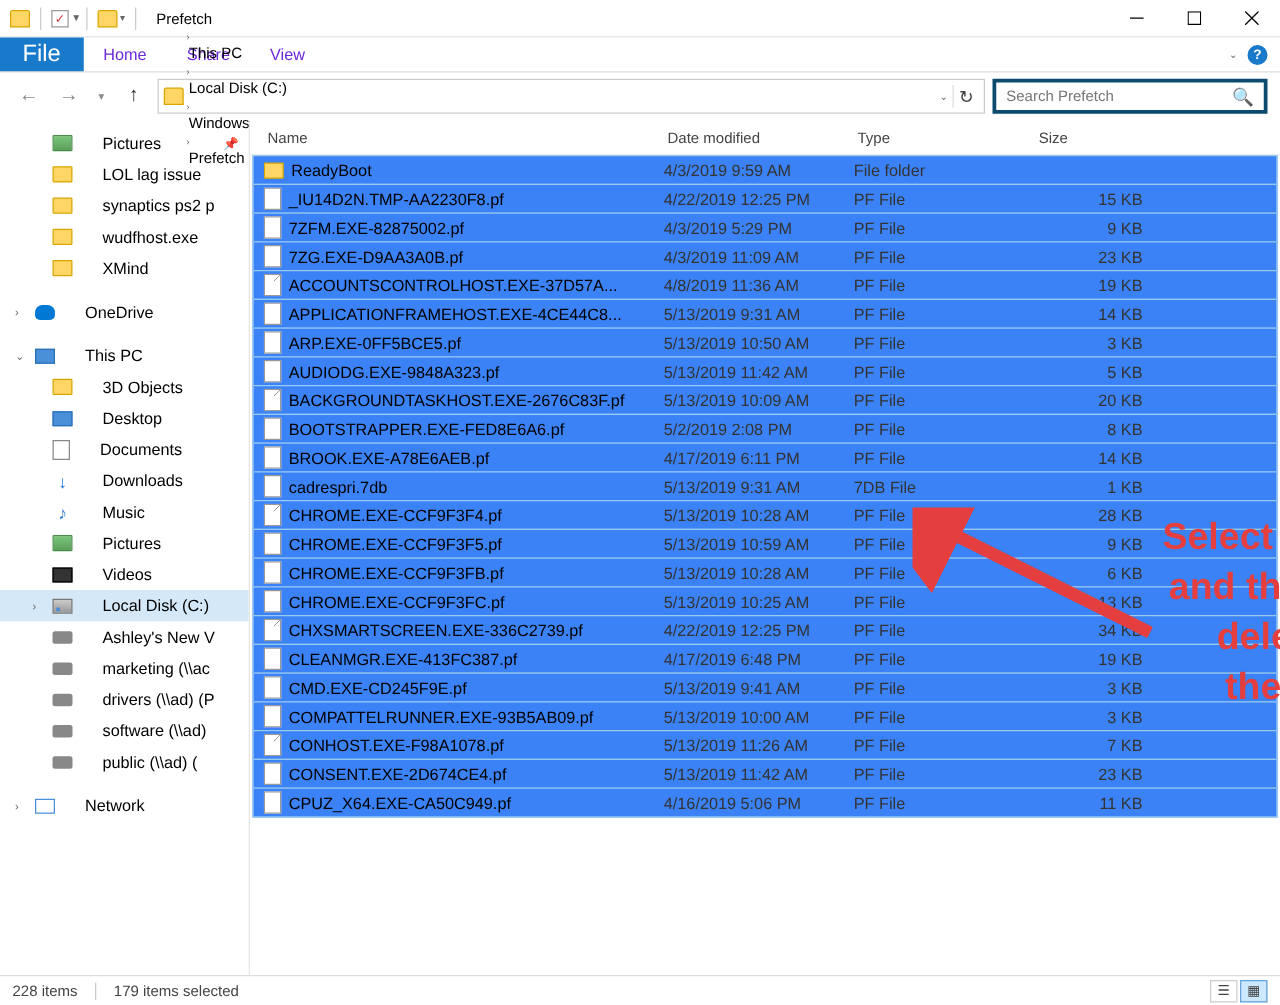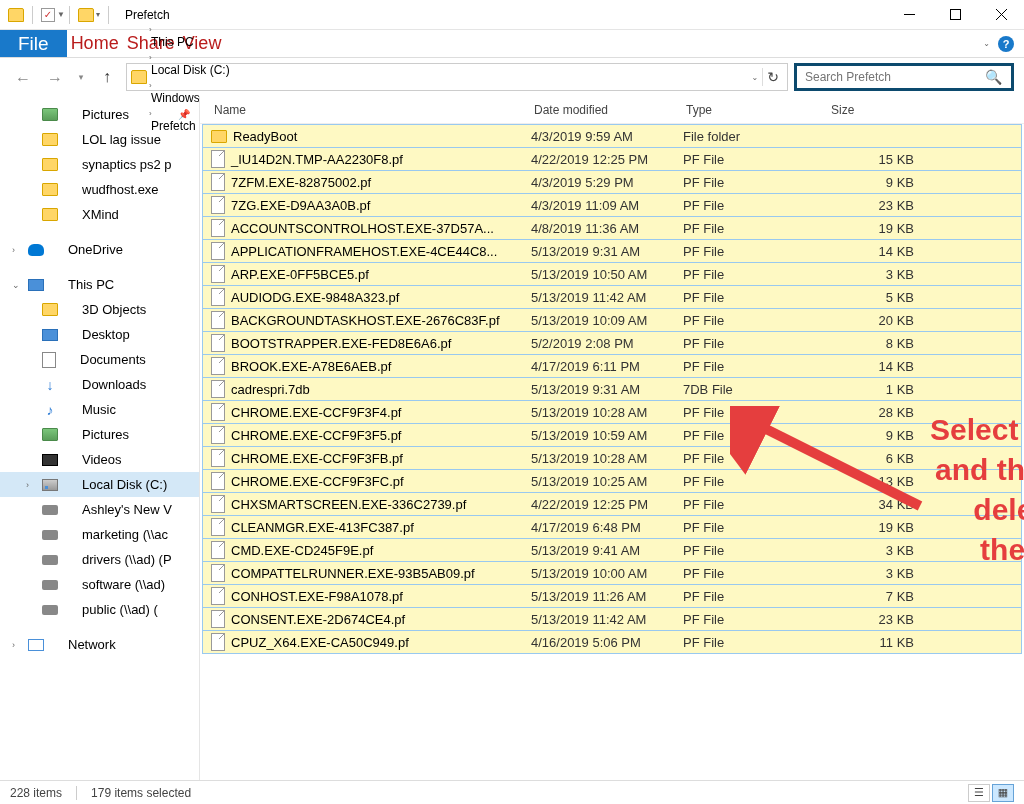--- a/index.html
+++ b/index.html
@@ -13,21 +13,21 @@
 .checkbox-icon { width: 14px; height: 14px; border: 1px solid #999; display: inline-flex; align-items: center; justify-content: center; color: #cc3030; font-size: 10px; }
 .chev-down { font-size: 8px; color: #666; }
 .titlebar .title { margin-left: 10px; font-size: 12px; }
 .winbtns { margin-left: auto; display: flex; }
 .winbtn { width: 46px; height: 30px; display: flex; align-items: center; justify-content: center; }
 .winbtn svg { stroke: #000; stroke-width: 1; fill: none; }
 
 
 .ribbonbar { height: 28px; display: flex; align-items: stretch; border-bottom: 1px solid #ddd; }
 .file-tab { background: #1979ca; color: #fff; padding: 0 18px; display: flex; align-items: center; font-size: 19px; }
-.rtab { padding: 0 4px; display: flex; align-items: center; color: #b91c1c; font-size: 18px; }
+.rtab { padding: 0 16px; display: flex; align-items: center; color: #6d28d9; font-size: 13px; }
 .ribbon-right { margin-left: auto; display: flex; align-items: center; padding-right: 10px; gap: 8px; }
 .help-icon { width: 16px; height: 16px; border-radius: 50%; background: #1979ca; color: #fff; display: flex; align-items: center; justify-content: center; font-size: 11px; font-weight: bold; }
 
 
 .navbar { height: 38px; display: flex; align-items: center; padding: 0 10px; gap: 6px; }
 .navbtn { width: 26px; height: 26px; display: flex; align-items: center; justify-content: center; color: #888; font-size: 16px; }
 .navbtn.enabled { color: #333; }
 .address { flex: 1; height: 28px; border: 1px solid #ccc; display: flex; align-items: center; padding: 0 4px; }
 .crumb { padding: 0 4px; display: flex; align-items: center; gap: 4px; }
 .crumb-sep { color: #666; font-size: 8px; padding: 0 2px; }
@@ -66,21 +66,21 @@
 .col-headers { height: 28px; display: flex; align-items: center; border-bottom: 1px solid #eee; font-size: 12px; color: #444; padding-left: 8px; }
 .ch { display: flex; align-items: center; padding-left: 6px; border-right: 1px solid transparent; }
 .ch-name { width: 320px; }
 .ch-date { width: 152px; }
 .ch-type { width: 145px; }
 .ch-size { width: 110px; text-align: right; padding-right: 18px; }
 .filelist { overflow-y: auto; height: calc(100% - 28px); position: relative; }
 .filelist::-webkit-scrollbar { width: 17px; }
 .filelist::-webkit-scrollbar-track { background: #f0f0f0; }
 .filelist::-webkit-scrollbar-thumb { background: #c0c0c0; border: 1px solid #a0a0a0; }
-.row { display: flex; align-items: center; height: 24px; padding-left: 8px; background: #fef9c3; border: 1px solid #99c9ef; margin: 0 2px -1px 2px; font-size: 13px; }
+.row { display: flex; align-items: center; height: 24px; padding-left: 8px; background: #3b82f6; border: 1px solid #99c9ef; margin: 0 2px -1px 2px; font-size: 13px; }
 .row .c-name { width: 320px; display: flex; align-items: center; gap: 6px; overflow: hidden; white-space: nowrap; }
 .row .c-date { width: 152px; color: #333; }
 .row .c-type { width: 145px; color: #333; }
 .row .c-size { width: 90px; text-align: right; color: #333; padding-right: 4px; }
 .file-icon { width: 14px; height: 18px; background: #fff; border: 1px solid #999; position: relative; flex-shrink: 0; }
 .file-icon::after { content:""; position:absolute; top:0; right:0; width:5px; height:5px; background:linear-gradient(135deg,transparent 48%,#999 50%,#fff 52%); }
 
 
 .annotation { position: absolute; top: 310px; left: 530px; pointer-events: none; }
 .annotation .arrow { position: absolute; top: 0; left: 0; }

